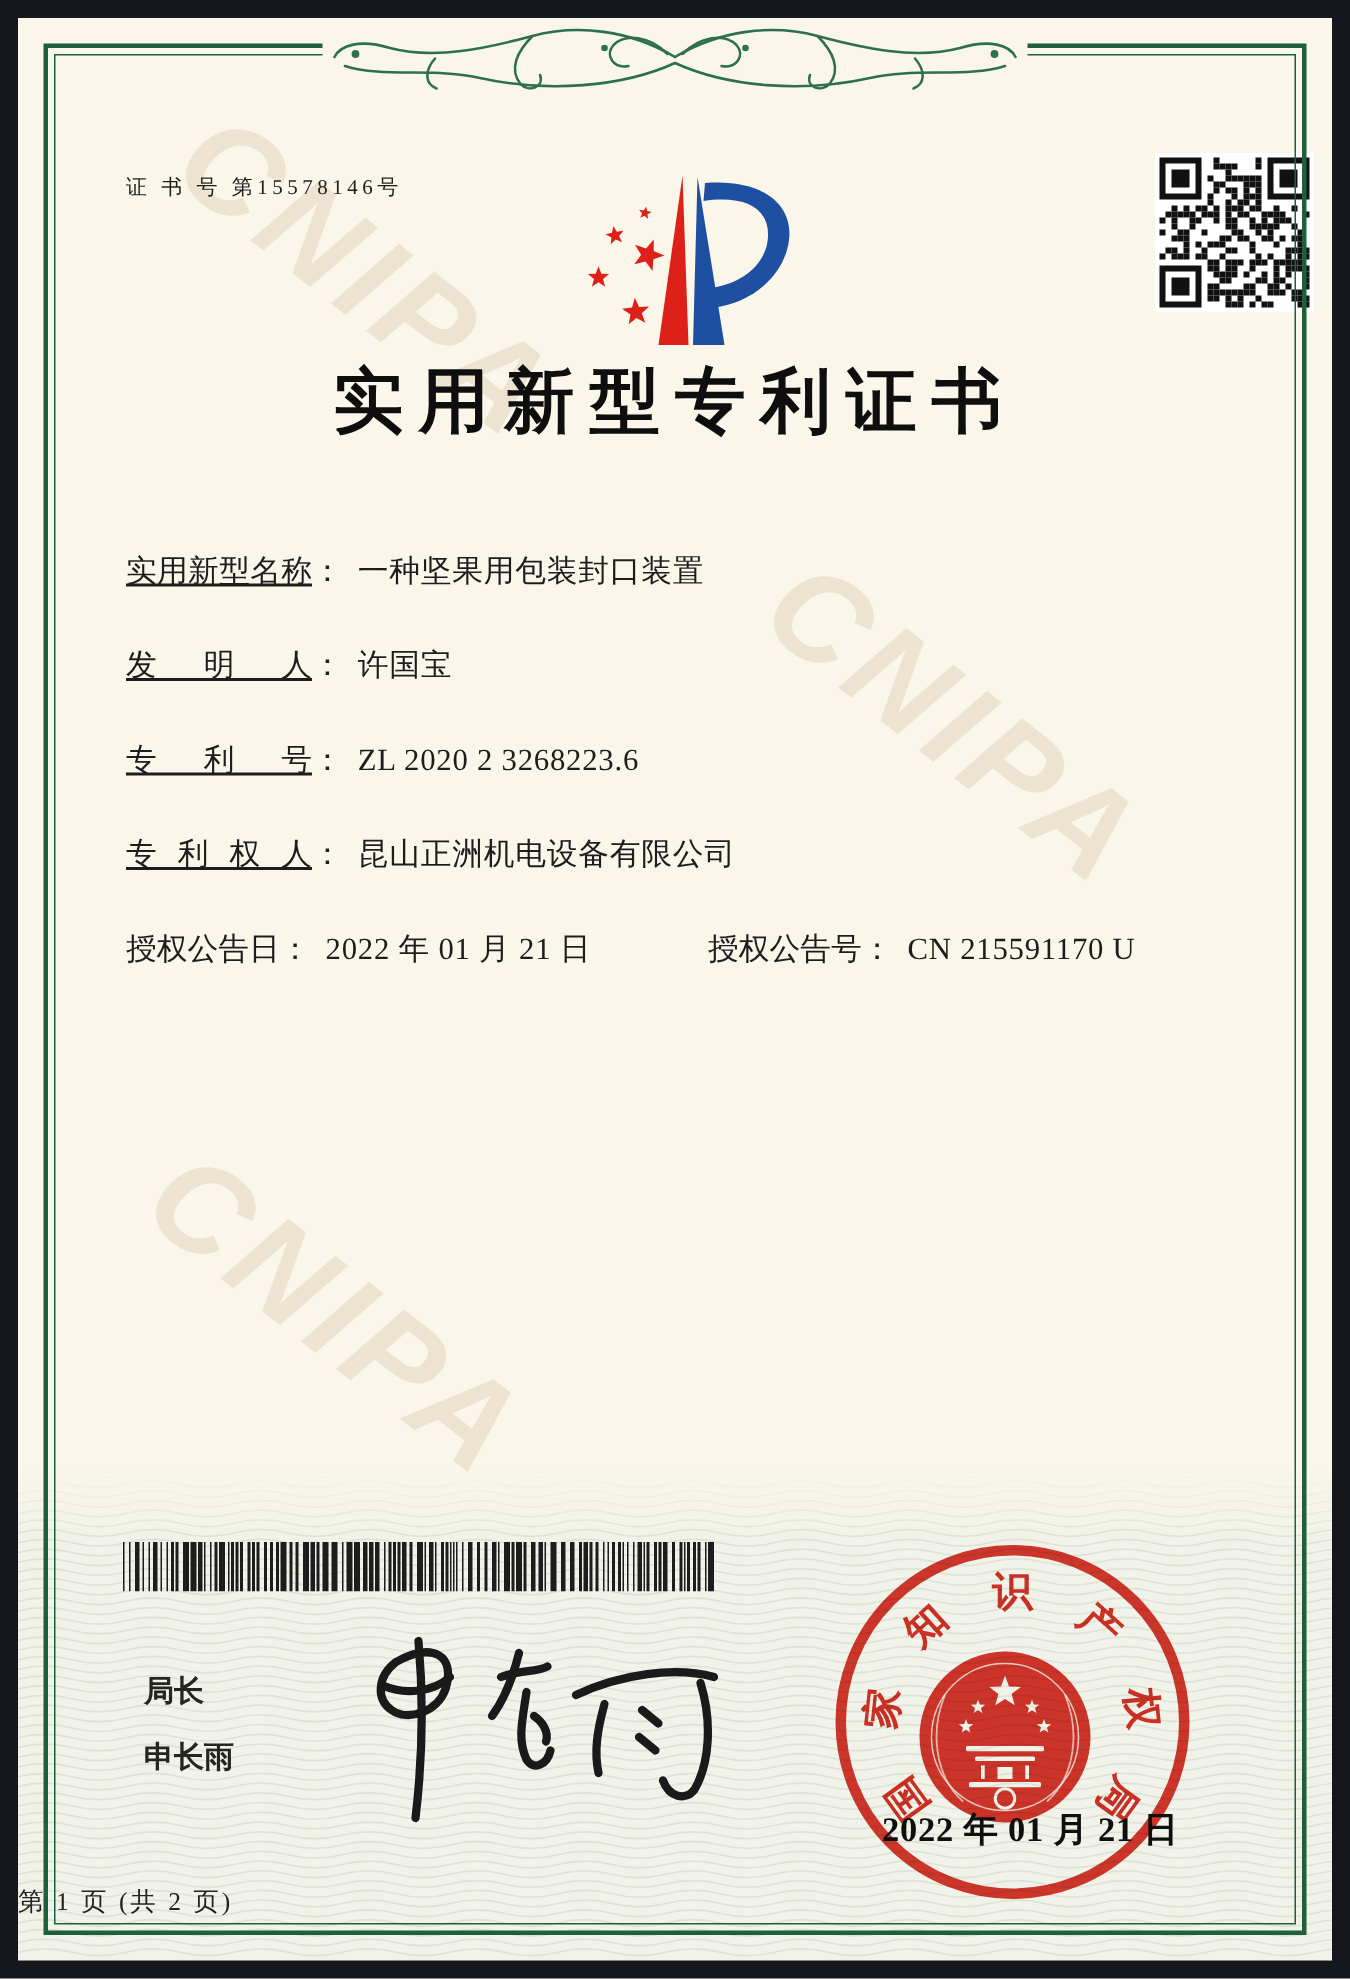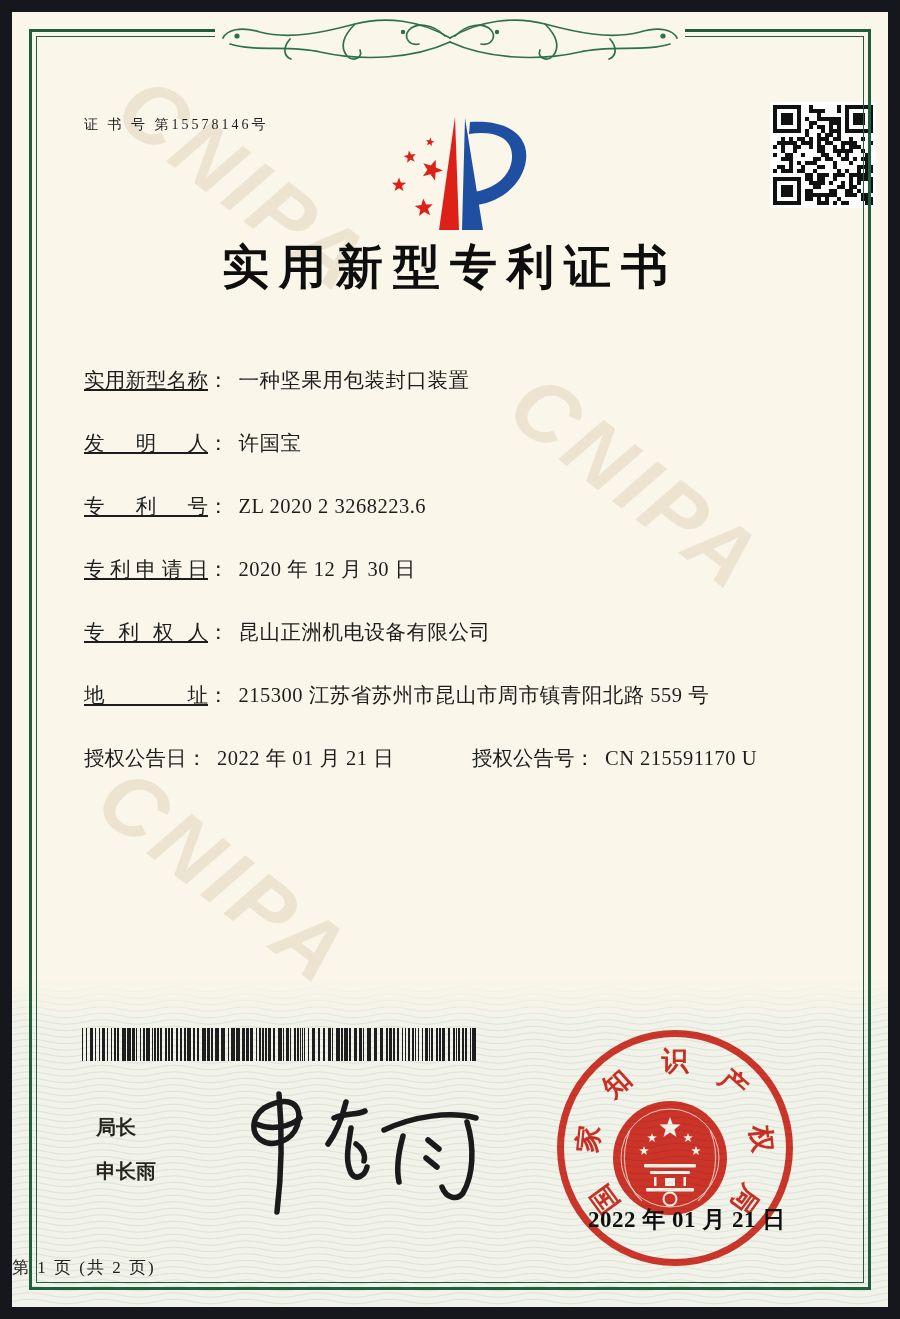--- a/index.html
+++ b/index.html
@@ -381,27 +381,21 @@
     <div class="row">
       <span class="flabel">实用新型名称</span><span class="colon">：</span><span class="fvalue">一种坚果用包装封口装置</span>
     </div>
     <div class="row">
       <span class="flabel">发明人</span><span class="colon">：</span><span class="fvalue">许国宝</span>
     </div>
     <div class="row">
       <span class="flabel">专利号</span><span class="colon">：</span><span class="fvalue">ZL 2020 2 3268223.6</span>
     </div>
     <div class="row">
-      <span class="flabel">专利申请日</span><span class="colon">：</span><span class="fvalue">2020 年 12 月 30 日</span>
-    </div>
-    <div class="row">
       <span class="flabel">专利权人</span><span class="colon">：</span><span class="fvalue">昆山正洲机电设备有限公司</span>
-    </div>
-    <div class="row">
-      <span class="flabel">地址</span><span class="colon">：</span><span class="fvalue">215300 江苏省苏州市昆山市周市镇青阳北路 559 号</span>
     </div>
     <div class="row">
       <span class="grant-left"><span>授权公告日</span><span class="colon">：</span><span class="fvalue">2022 年 01 月 21 日</span></span><span><span>授权公告号</span><span class="colon">：</span><span class="fvalue">CN 215591170 U</span></span>
     </div>
   </div>
 
   <div class="paras">
   </div>
 
   <svg class="barcode" id="barcode" viewBox="0 0 396 33" preserveAspectRatio="none">

